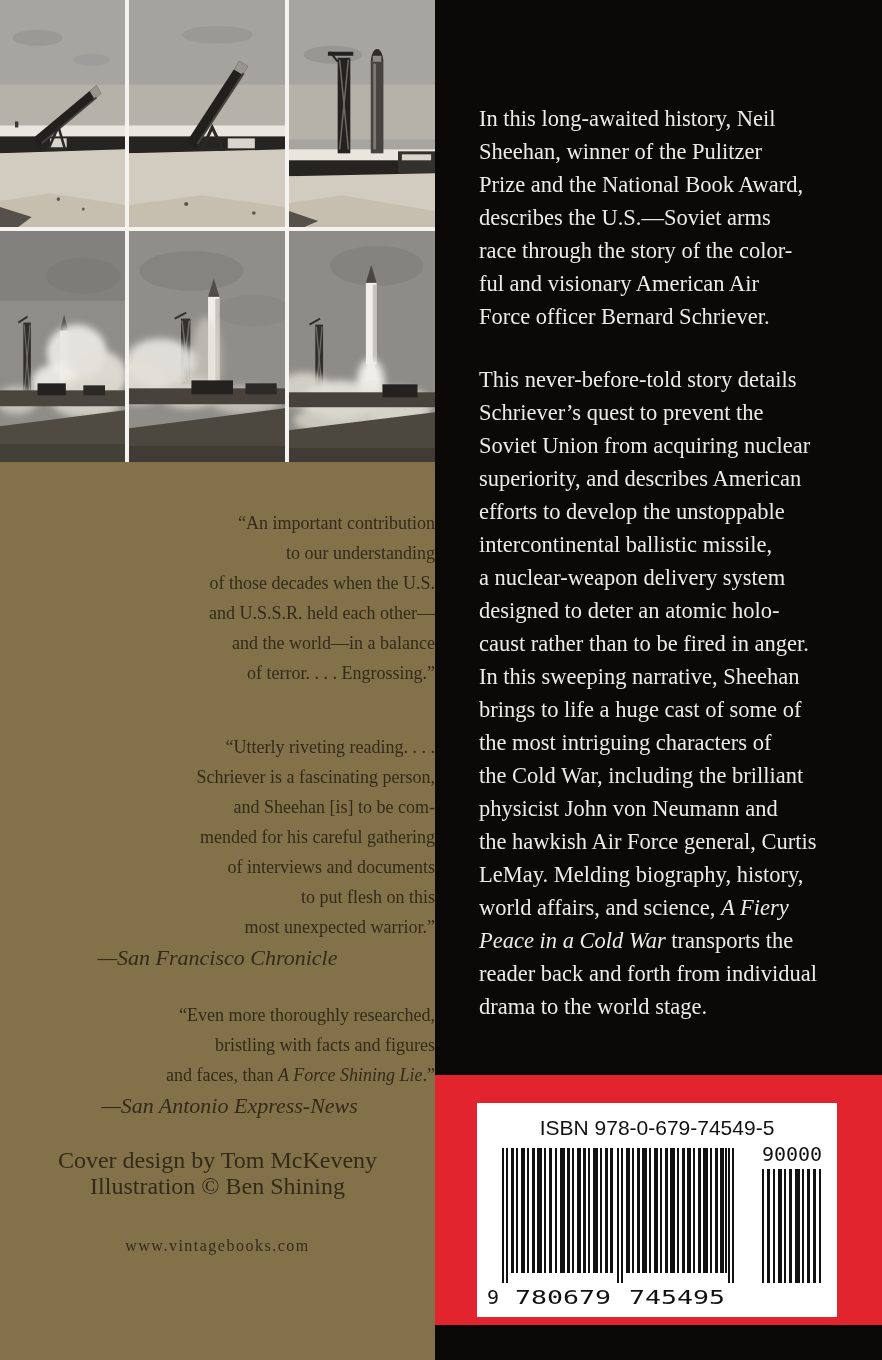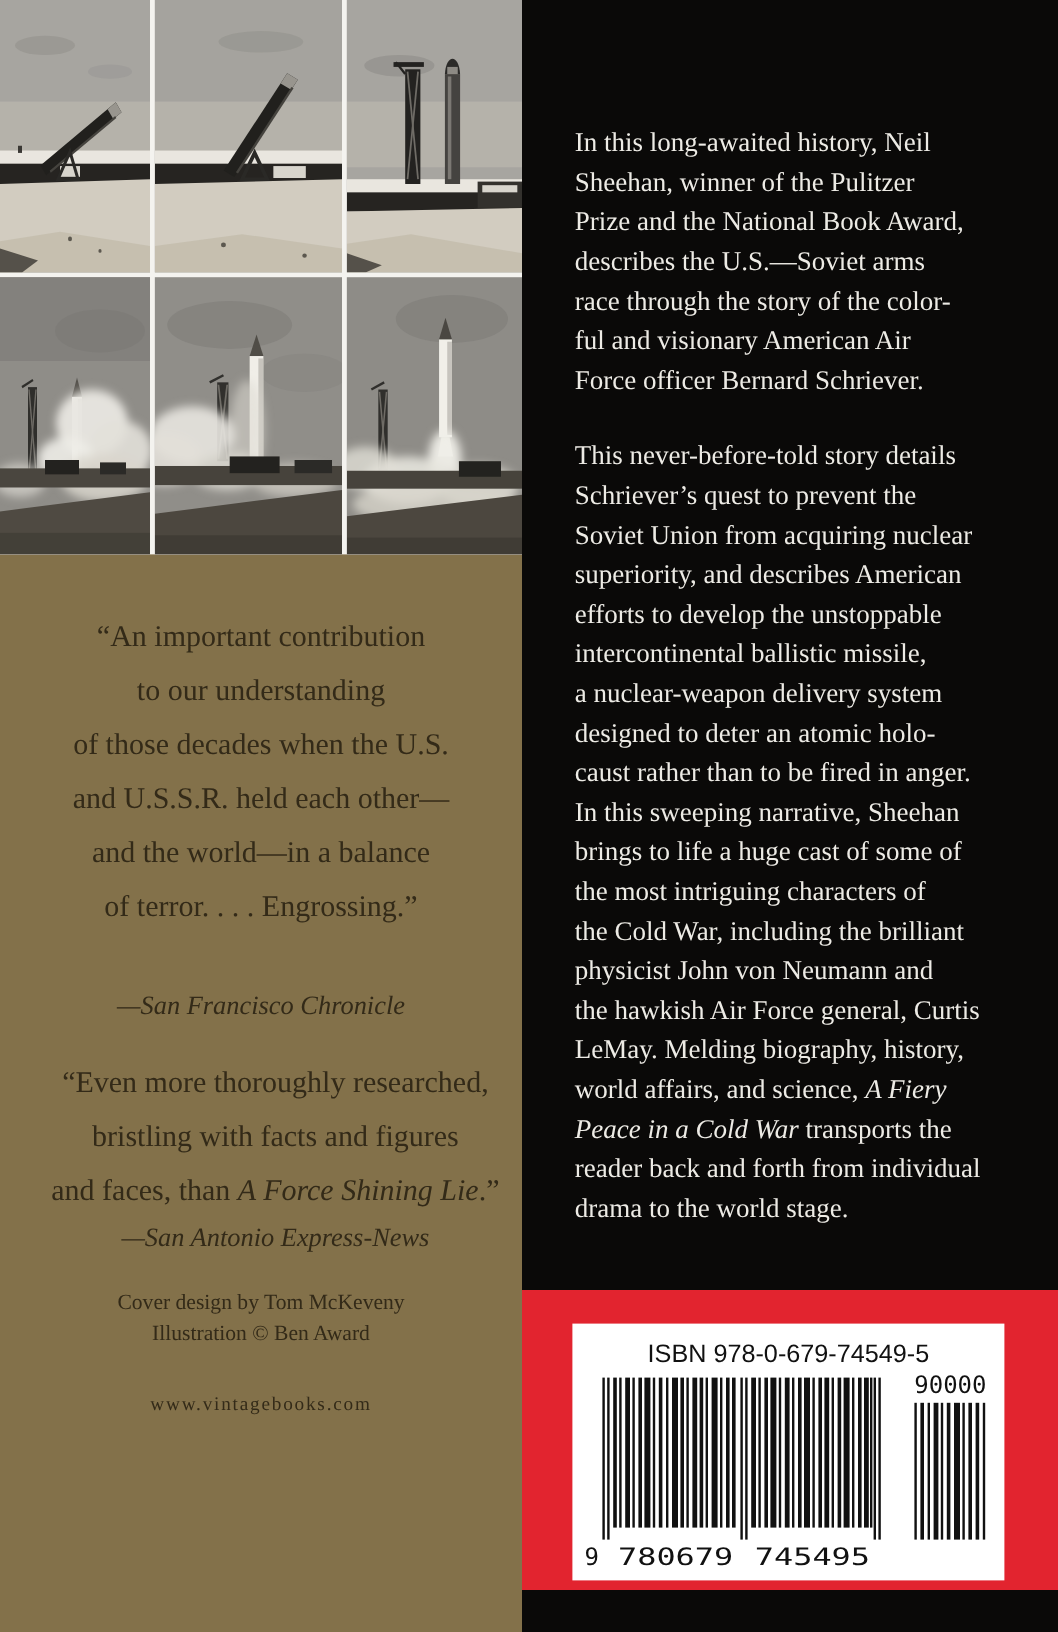--- a/index.html
+++ b/index.html
@@ -6,27 +6,27 @@
   .cover{position:relative;width:882px;height:1360px;display:flex;overflow:hidden;
          font-family:"Liberation Serif",serif;}
   
   .left-col{width:435px;height:1360px;background:#83714A;display:flex;flex-direction:column;}
   .photo-grid{width:435px;height:462px;display:grid;
               grid-template-columns:125px 156px 146px;grid-template-rows:227px 231px;
               gap:4px;background:#f4f3ef;}
   .photo{overflow:hidden;background:#a8a6a1;}
   .photo svg{display:block;width:100%;height:100%;}
   .tan-panel{flex:1;text-align:center;color:#332A18;padding-top:46px;}
-  .qtext{font-size:25px;line-height:45px;white-space:pre-line;margin:0;}
+  .qtext{font-size:18px;line-height:30px;white-space:pre-line;margin:0;text-align:right;}
   .attr{font-size:22px;line-height:31.5px;font-style:italic;margin:0;}
   .quote{margin:0 0 44px 0;padding:0;}
   .quote.q2{margin-bottom:26px;}
   .quote.q3{margin-bottom:26px;margin-left:24px;}
   .it{font-style:italic;}
-  .credits{font-size:18px;line-height:26px;margin:0 0 38px 0;}
+  .credits{font-size:24px;line-height:26px;margin:0 0 38px 0;}
   .website{font-size:16px;letter-spacing:1.5px;margin:0;}
   
   .right-col{width:447px;height:1360px;display:flex;flex-direction:column;background:#0A0908;}
   .synopsis{height:1075px;box-sizing:border-box;padding:102px 0 0 44px;
             color:#EDEBE5;font-size:22.5px;line-height:33px;}
   .synopsis p{margin:0;white-space:pre-line;}
   .synopsis p.p1{margin-bottom:30px;}
   .red-panel{height:250px;background:#E2242F;position:relative;}
   .barcode-box{position:absolute;left:42px;top:28px;width:360px;height:214px;background:#ffffff;}
   .barcode-box svg{display:block;width:100%;height:100%;}
@@ -230,31 +230,38 @@
       <blockquote class="quote q1">
         <p class="qtext">“An important contribution
 to our understanding
 of those decades when the U.S.
 and U.S.S.R. held each other—
 and the world—in a balance
 of terror. . . . Engrossing.”</p>
       </blockquote>
 
       <blockquote class="quote q2">
+        <p class="qtext">“Utterly riveting reading. . . .
+Schriever is a fascinating person,
+and Sheehan [is] to be com-
+mended for his careful gathering
+of interviews and documents
+to put flesh on this
+most unexpected warrior.”</p>
         <p class="attr">—San Francisco Chronicle</p>
       </blockquote>
 
       <blockquote class="quote q3">
         <p class="qtext"><span>“Even more thoroughly researched,
 bristling with facts and figures
 and faces, than </span><span class="it">A Force Shining Lie</span><span>.”</span></p>
         <p class="attr">—San Antonio Express-News</p>
       </blockquote>
 
-      <p class="credits"><span>Cover design by Tom McKeveny</span><br><span>Illustration © Ben Award</span></p>
+      <p class="credits"><span>Cover design by Tom McKeveny</span><br><span>Illustration © Ben Shining</span></p>
 
       <p class="website">www.vintagebooks.com</p>
     </div>
   </div>
 
   <div class="right-col">
 
     <div class="synopsis">
       <p class="p1">In this long-awaited history, Neil
 Sheehan, winner of the Pulitzer

